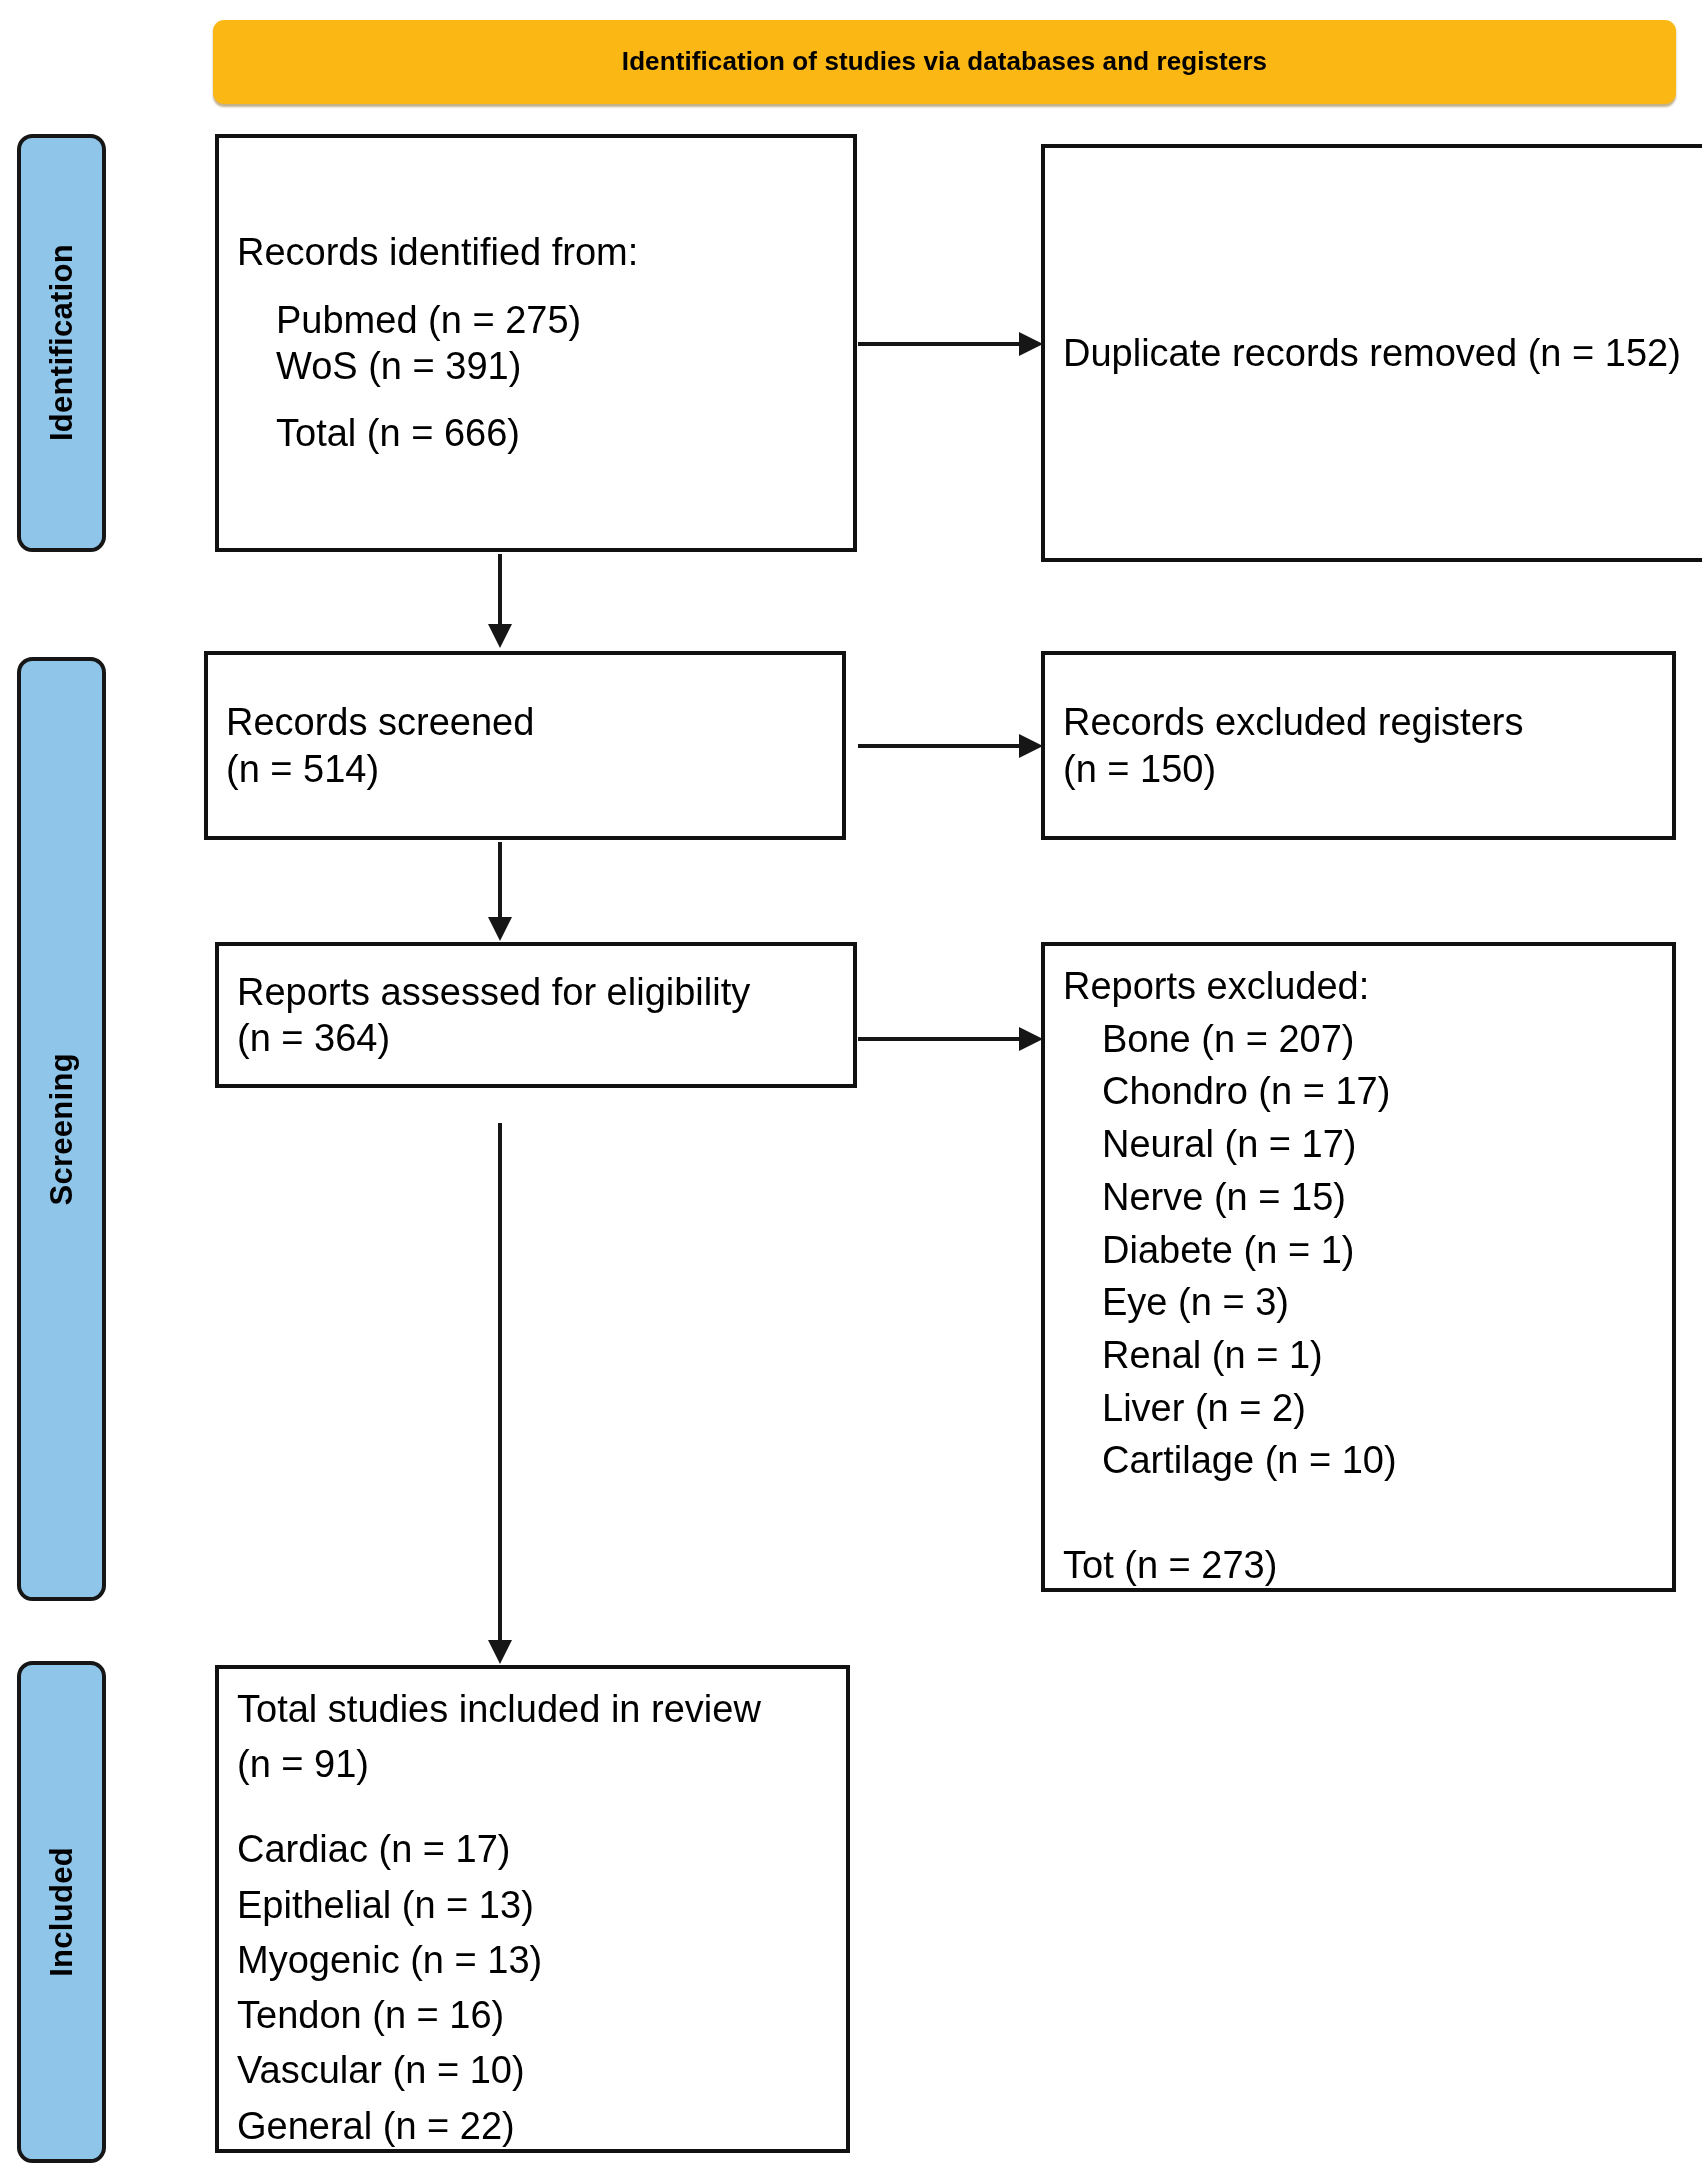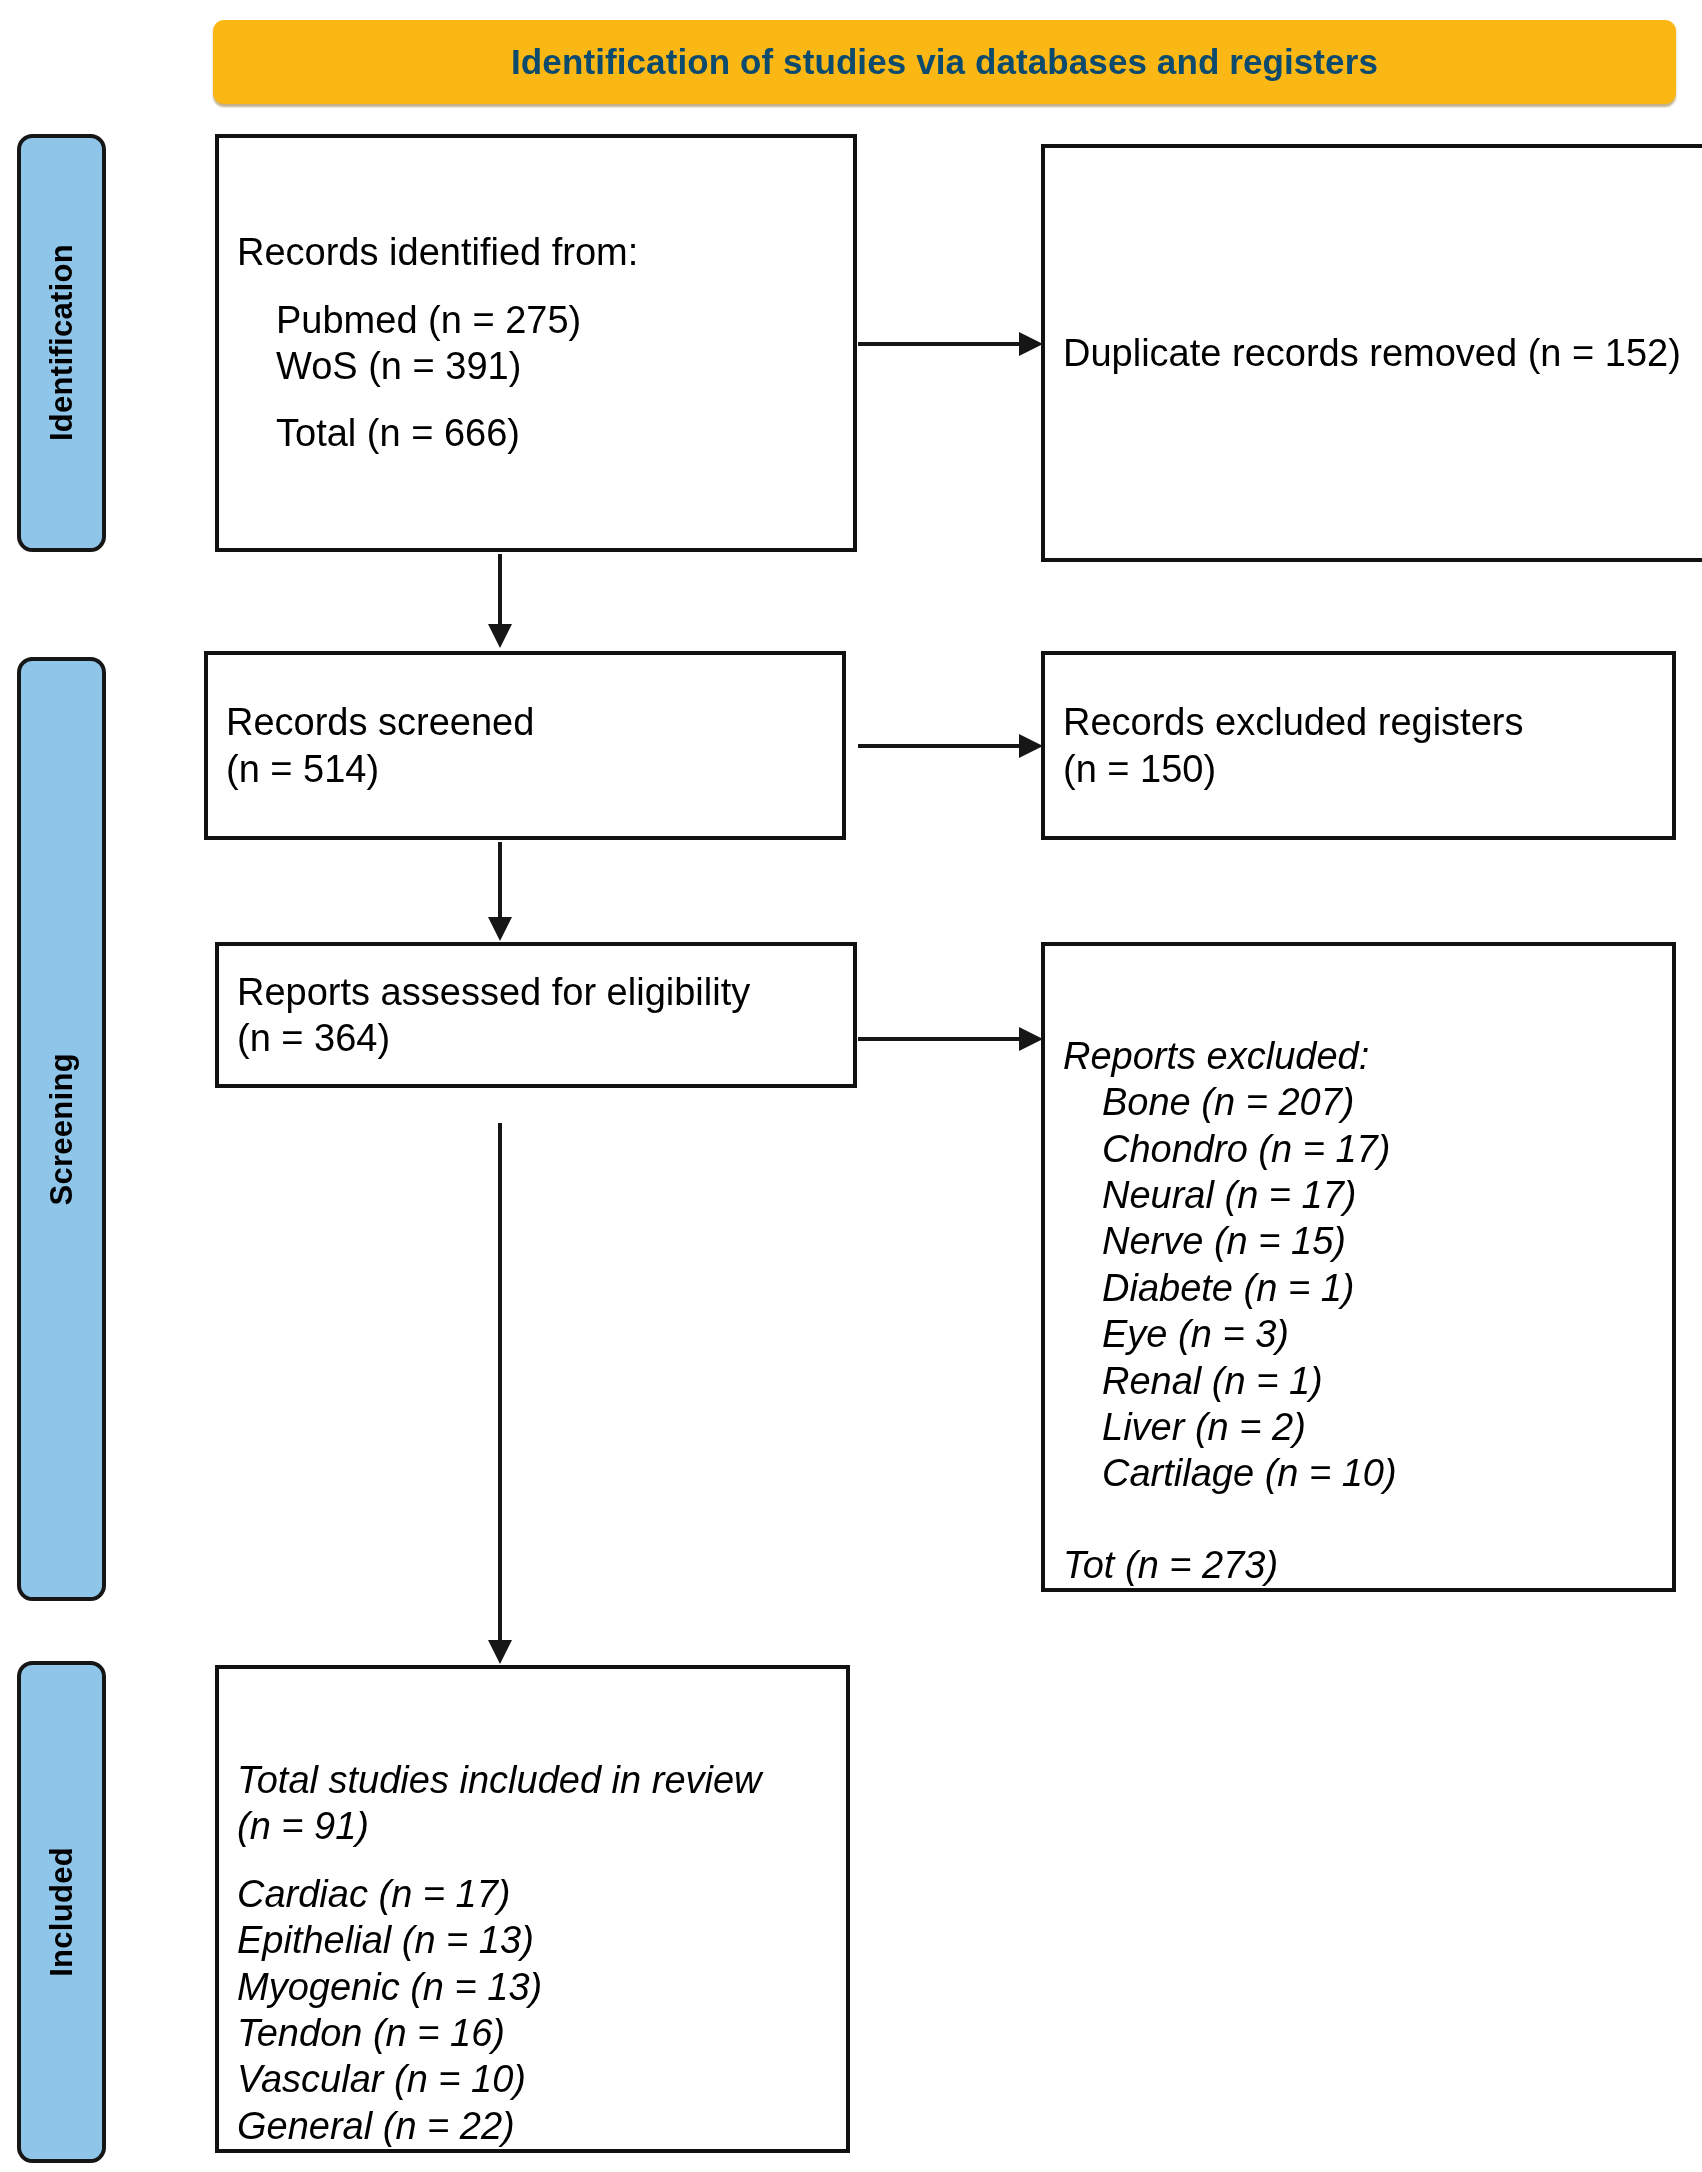--- a/index.html
+++ b/index.html
@@ -27,23 +27,23 @@
     width: 1463px;
     height: 84px;
     background: #FBB714;
     border-radius: 11.2px;
     box-shadow: 0 2.1px 2.1px rgba(120,85,0,0.45);
     display: flex;
     align-items: center;
     justify-content: center;
   }
   .banner-text {
-    font-size: 35px;
+    font-size: 26px;
     font-weight: bold;
-    color: #0c4a6e;
+    color: #000000;
     letter-spacing: 0.1px;
     text-align: center;
     white-space: nowrap;
   }
 
   
   .stage-tab {
     position: absolute;
     background: #8FC5E9;
     border: 4.2px solid #161616;
@@ -70,21 +70,21 @@
   .node {
     position: absolute;
     background: #ffffff;
     border: 4.2px solid #111111;
     box-sizing: border-box;
     padding: 0 18px;
     display: flex;
     flex-direction: column;
     justify-content: center;
   }
-  .node.top-aligned { justify-content: flex-end; padding-top: 17px; font-style: italic; }
+  .node.top-aligned { justify-content: space-between; padding-top: 17px; }
   .node-line {
     font-size: 38px;
     line-height: 1.22;
     color: #000000;
     white-space: pre-wrap;
   }
   .node-line.indent { padding-left: 39px; }
   .node-line.spacer { height: 21px; font-size: 0; line-height: 0; }
   .node-line.spacer-lg { height: 45px; font-size: 0; line-height: 0; }
 

